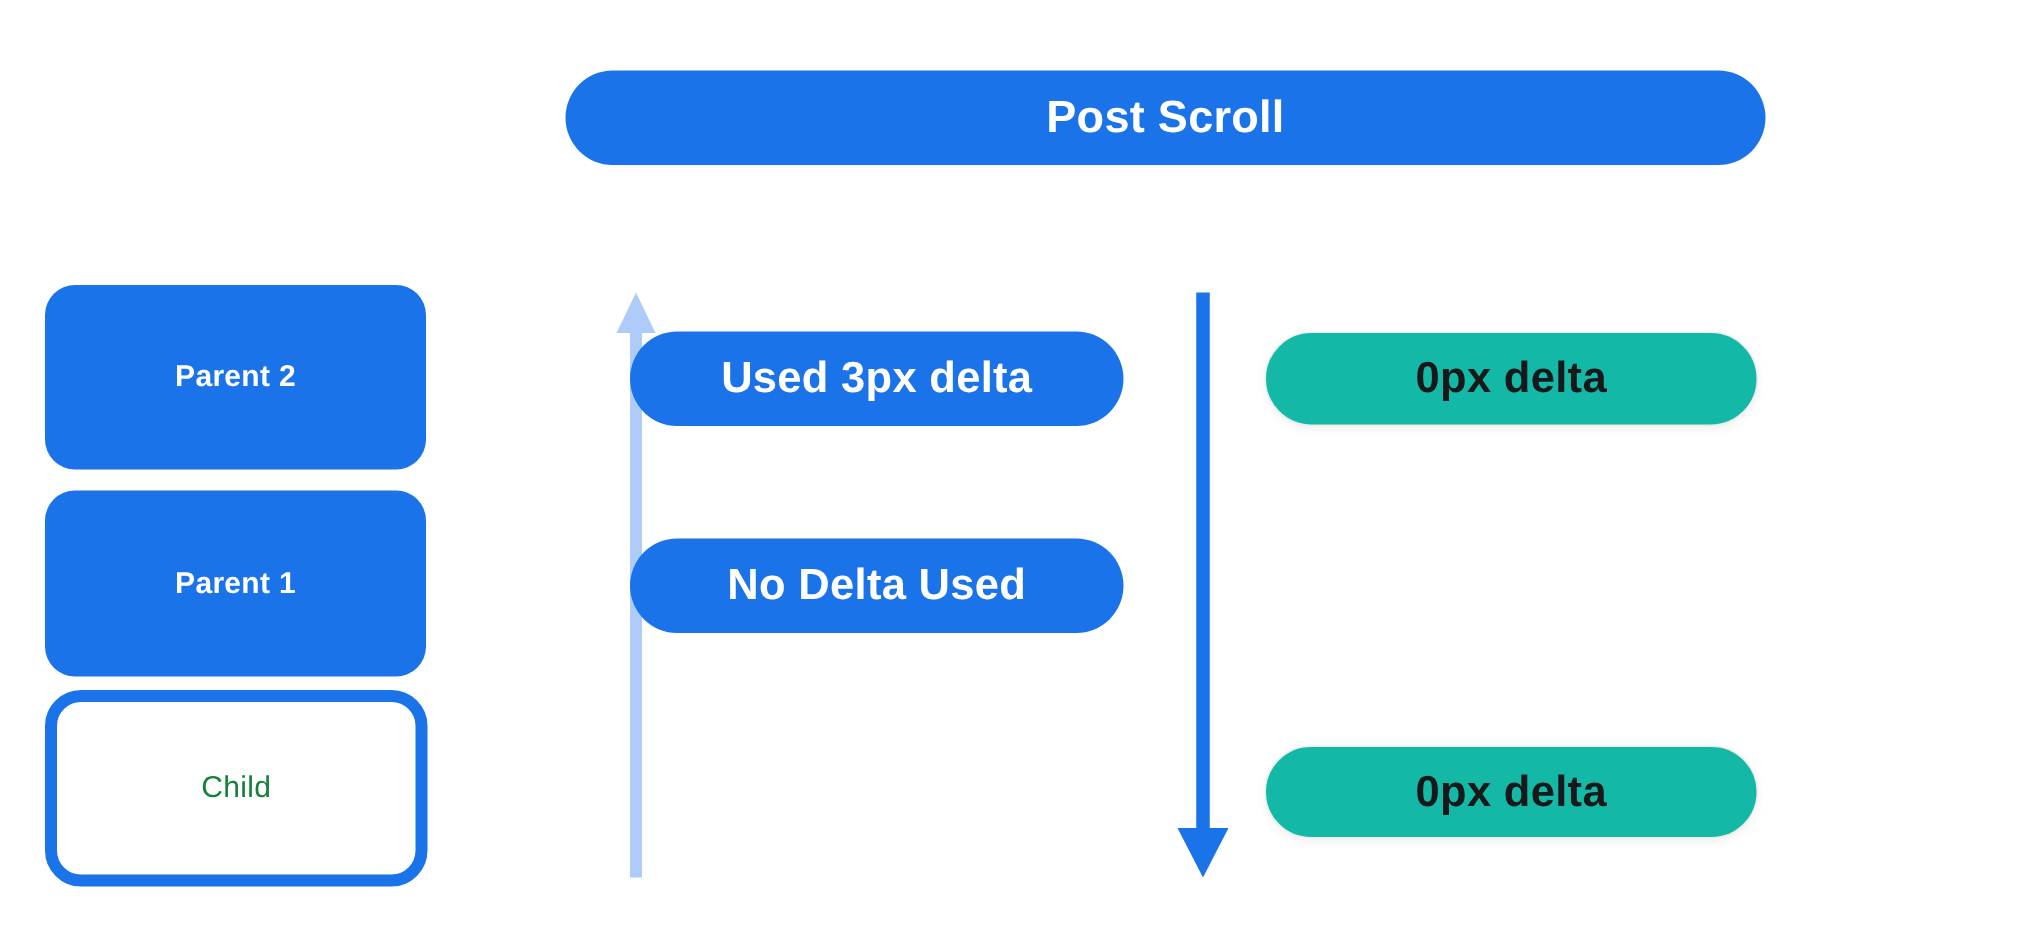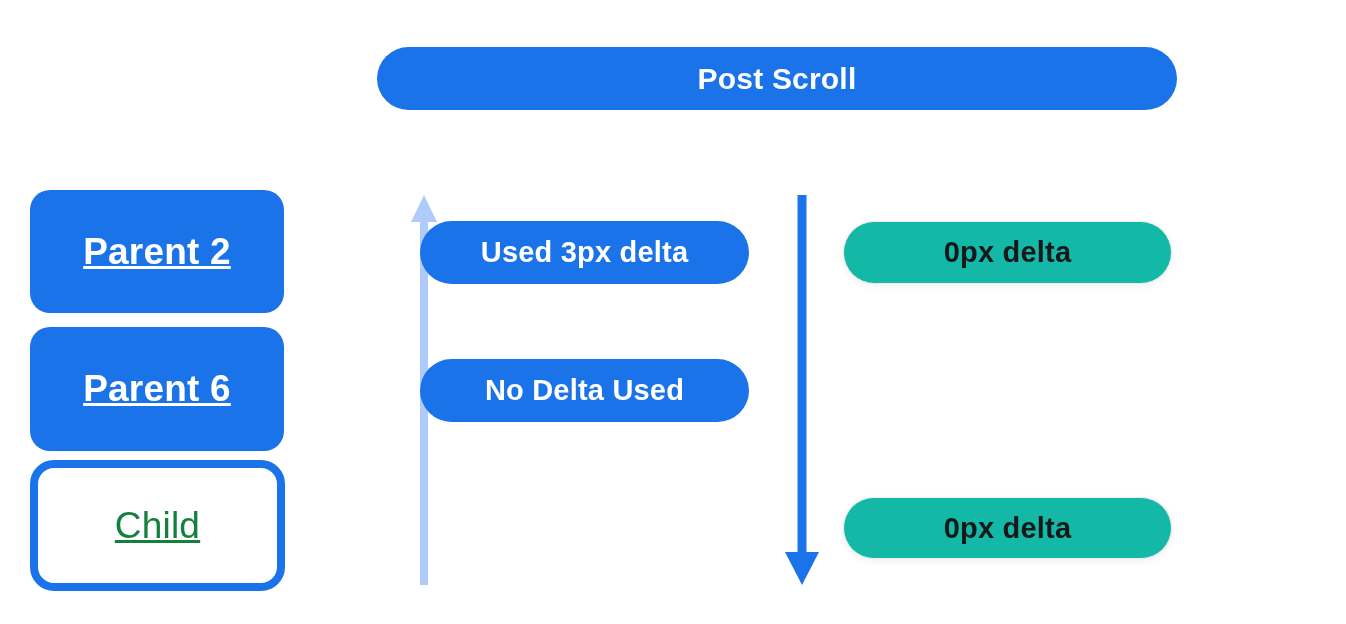--- a/index.html
+++ b/index.html
@@ -29,21 +29,21 @@
     box-shadow:0 2px 6px rgba(60,64,67,.08);
     font-weight:700;
     justify-content:center;
   }
 
   .title-pill{left:377px;top:47px;width:800px;height:63px;font-size:30px;}
 
   .box{
     position:absolute;left:30px;width:254px;
     display:flex;align-items:center;justify-content:center;
-    border-radius:20px;font-size:37px;font-weight:700;letter-spacing:.2px;text-decoration:underline;
+    border-radius:20px;font-size:20px;font-weight:700;letter-spacing:.2px;
   }
   .box.filled{background:var(--primary-blue);color:var(--pill-text-light);}
   .box.outlined{
     background:#ffffff;color:#15803d;
     border:8px solid var(--primary-blue);border-radius:24px;font-weight:500;
   }
   .box-parent2{top:190px;height:123px;}
   .box-parent1{top:327px;height:124px;}
   .box-child{top:460px;height:131px;width:255px;}
 
@@ -73,21 +73,21 @@
 <div class="canvas">
 
   <div class="pill blue title-pill">
     <span>Post Scroll</span>
   </div>
 
   <div class="box filled box-parent2">
     <span>Parent 2</span>
   </div>
   <div class="box filled box-parent1">
-    <span>Parent 6</span>
+    <span>Parent 1</span>
   </div>
   <div class="box outlined box-child">
     <span>Child</span>
   </div>
 
   <div class="arrow arrow-up">
     <div class="head"></div>
     <div class="shaft"></div>
   </div>
 

